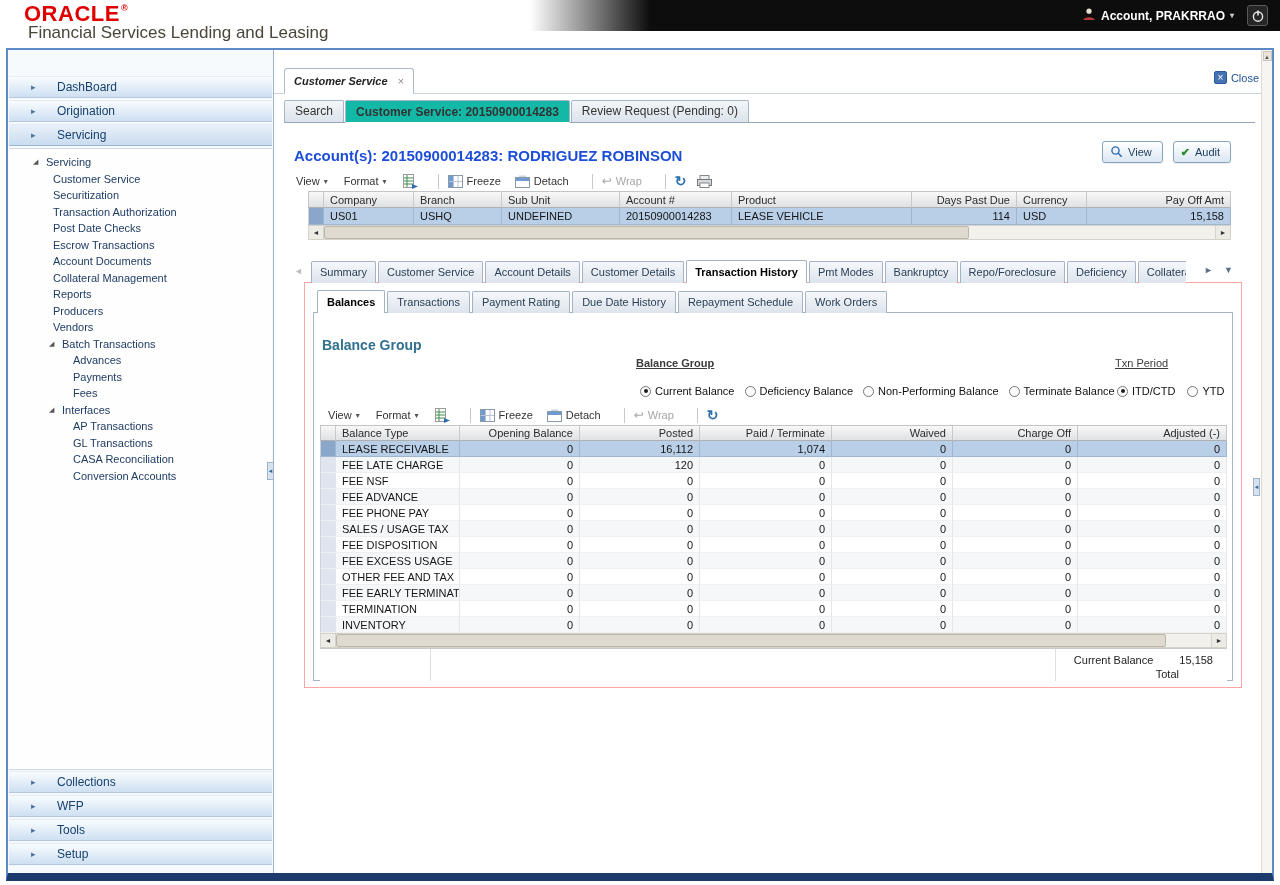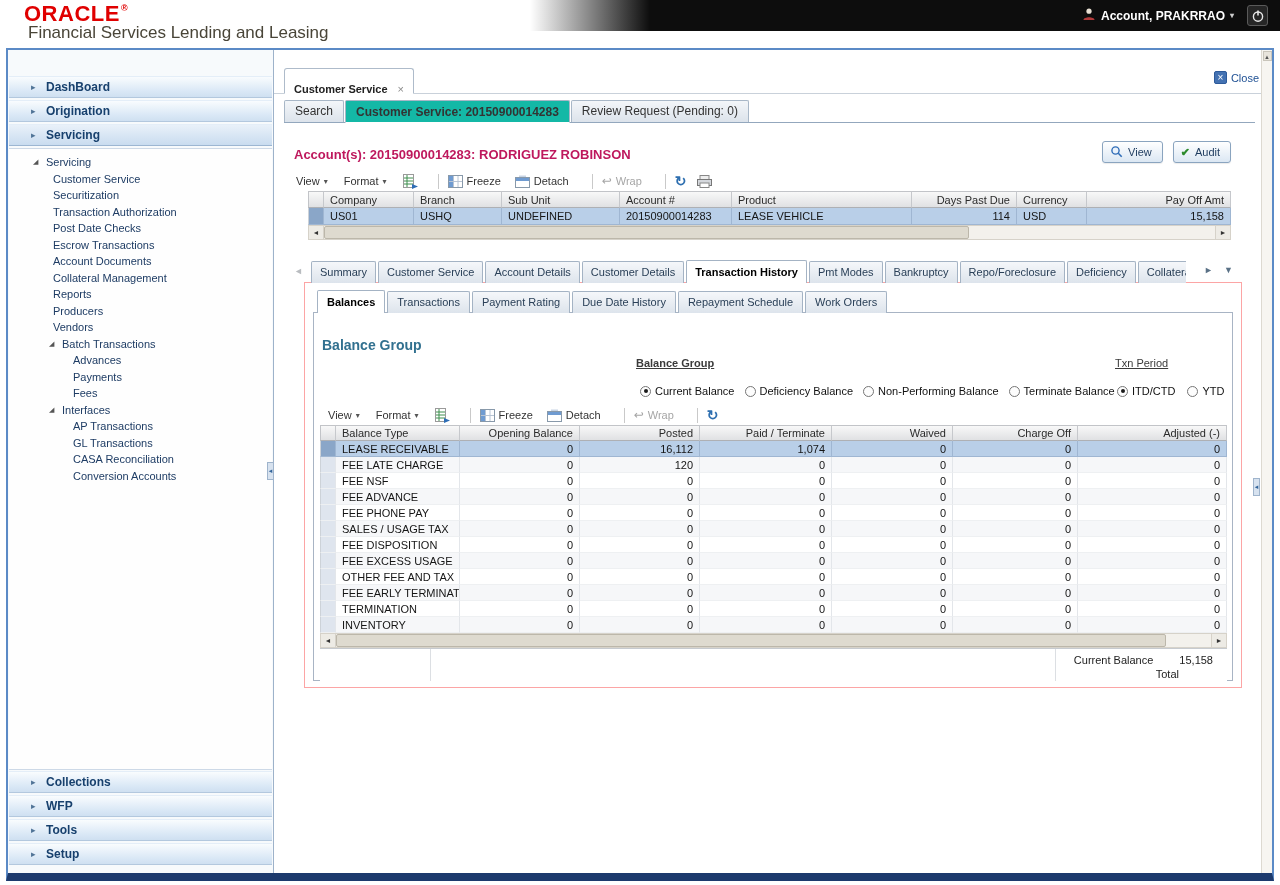--- a/index.html
+++ b/index.html
@@ -21,21 +21,21 @@
   .app{position:absolute;top:48px;left:6px;width:1268px;height:833px;background:#fff;
     border:2px solid #5b8ac6;border-bottom:8px solid #1d3a6d;}
 
   
   .sidebar{position:absolute;left:0;top:0;bottom:0;width:266px;background:#f7fafc;border-right:1px solid #9db2ca;padding-top:26px;}
   .side-header{height:22px;margin:0 1px 2px 1px;display:flex;align-items:center;
     background:linear-gradient(#f9fcfe,#dae8f6 70%,#cfe0f1);
     border-top:1px solid #e4eef8;border-bottom:1px solid #b3c8de;cursor:pointer;}
   .side-header.active{background:linear-gradient(#e9f1f9,#c9dcef);border-bottom:1px solid #9cb6d2;}
   .side-arrow{margin-left:22px;width:12px;font-size:9px;color:#4f7396;flex:none;}
-  .side-label{margin-left:3px;font-size:12px;font-weight:bold;color:#17406d;white-space:nowrap;}
+  .side-label{margin-left:14px;font-size:12px;font-weight:normal;color:#17406d;white-space:nowrap;}
   .tree{position:absolute;top:98px;left:1px;right:1px;bottom:103px;background:#fefefe;
     border-top:1px solid #cdd9e7;border-bottom:1px solid #cdd9e7;padding-top:5px;overflow:hidden;}
   .side-bottom{position:absolute;left:0;right:0;bottom:6px;}
   .tree-row{display:flex;align-items:center;height:16.5px;font-size:11px;color:#1e3c64;white-space:nowrap;cursor:pointer;}
   .twisty{font-size:7px;color:#555;width:13px;flex:none;}
   .lvl0{padding-left:24px}.lvl1{padding-left:44px}.lvl1.parent{padding-left:40px}.lvl2{padding-left:64px}
   .split-left{position:absolute;right:-1px;top:412px;width:7px;height:18px;background:#d7e2ef;border:1px solid #9fb4cc;
     color:#33659b;font-size:7px;line-height:15px;text-align:center;cursor:pointer;z-index:5;}
   .split-right{position:absolute;right:12px;top:428px;width:7px;height:18px;background:#d7e2ef;border:1px solid #9fb4cc;
     color:#33659b;font-size:7px;line-height:15px;text-align:center;cursor:pointer;z-index:5;}
@@ -43,33 +43,33 @@
   
   .vscroll{position:absolute;top:0;right:0;bottom:0;width:11px;background:#f7f5f1;border-left:1px solid #ddd9d1;}
   .vs-btn{display:block;width:9px;height:10px;margin:1px auto;font-size:6px;line-height:10px;text-align:center;color:#555;
     background:#e8e4dc;border:1px solid #c9c5bb;cursor:pointer;}
 
   
   .content{position:absolute;left:266px;top:0;right:11px;bottom:0;background:#fff;}
 
   .wintab-row{position:absolute;top:18px;left:0;right:0;height:26px;border-bottom:1px solid #c9d1da;}
   .wintab{position:absolute;left:10px;bottom:-1px;height:26px;line-height:24px;background:#fff;border:1px solid #aebbca;
-    border-bottom:1px solid #fff;border-radius:3px 3px 0 0;padding:8px 9px;font-size:11px;font-weight:bold;color:#222;cursor:pointer;}
+    border-bottom:1px solid #fff;border-radius:3px 3px 0 0;padding:0 9px;font-size:11px;font-weight:bold;color:#222;cursor:pointer;font-style:italic;}
   .wintab-x{color:#8a8a8a;font-size:11px;margin-left:7px;font-weight:normal;}
   .close-ctl{position:absolute;right:2px;top:3px;display:flex;align-items:center;gap:4px;font-size:11px;color:#1d4f93;cursor:pointer;}
   .close-icon{width:13px;height:13px;background:#4472b2;border:1px solid #2d5a9a;border-radius:2px;color:#fff;
     font-size:10px;line-height:11px;text-align:center;display:inline-block;}
 
   .page-tabs{position:absolute;top:50px;left:10px;right:6px;height:23px;border-bottom:1px solid #93a7bd;white-space:nowrap;}
   .ptab{display:inline-block;height:22px;line-height:21px;padding:0 10px;margin-right:1px;vertical-align:bottom;
     background:linear-gradient(#f3f6f9,#dce3eb);border:1px solid #a8b7c7;border-bottom:none;border-radius:2px 2px 0 0;
     font-size:12px;color:#333;cursor:pointer;}
   .ptab.active{background:#14b8a6;font-weight:bold;height:23px;line-height:22px;border-bottom:1px solid #fff;margin-bottom:-1px;position:relative;}
 
-  .acct-title{position:absolute;top:97px;left:20px;font-size:13px;font-weight:bold;color:#be185d;}
+  .acct-title{position:absolute;top:97px;left:20px;font-size:15px;font-weight:bold;color:#1d4ed8;}
   .acct-buttons{position:absolute;top:91px;right:30px;display:flex;gap:10px;}
   .btn{height:22px;display:flex;align-items:center;gap:5px;padding:0 10px 0 7px;border:1px solid #8aa4bf;border-radius:3px;
     background:linear-gradient(#ffffff,#dbe7f3);font-size:11px;color:#1c3a5e;box-shadow:0 1px 1px rgba(0,0,0,.08);cursor:pointer;}
   .btn .check{color:#2c8a2c;font-size:11px;font-weight:bold;}
 
   .toolbar{position:absolute;display:flex;align-items:center;font-size:11px;color:#333;white-space:nowrap;}
   .tb1{top:120px;left:22px;right:30px;height:22px;}
   .tb-dd{display:flex;align-items:center;gap:4px;margin-right:16px;cursor:pointer;}
   .caret{font-size:8px;color:#555;}
   .tb-ico{margin-right:10px;display:flex;align-items:center;cursor:pointer;}

